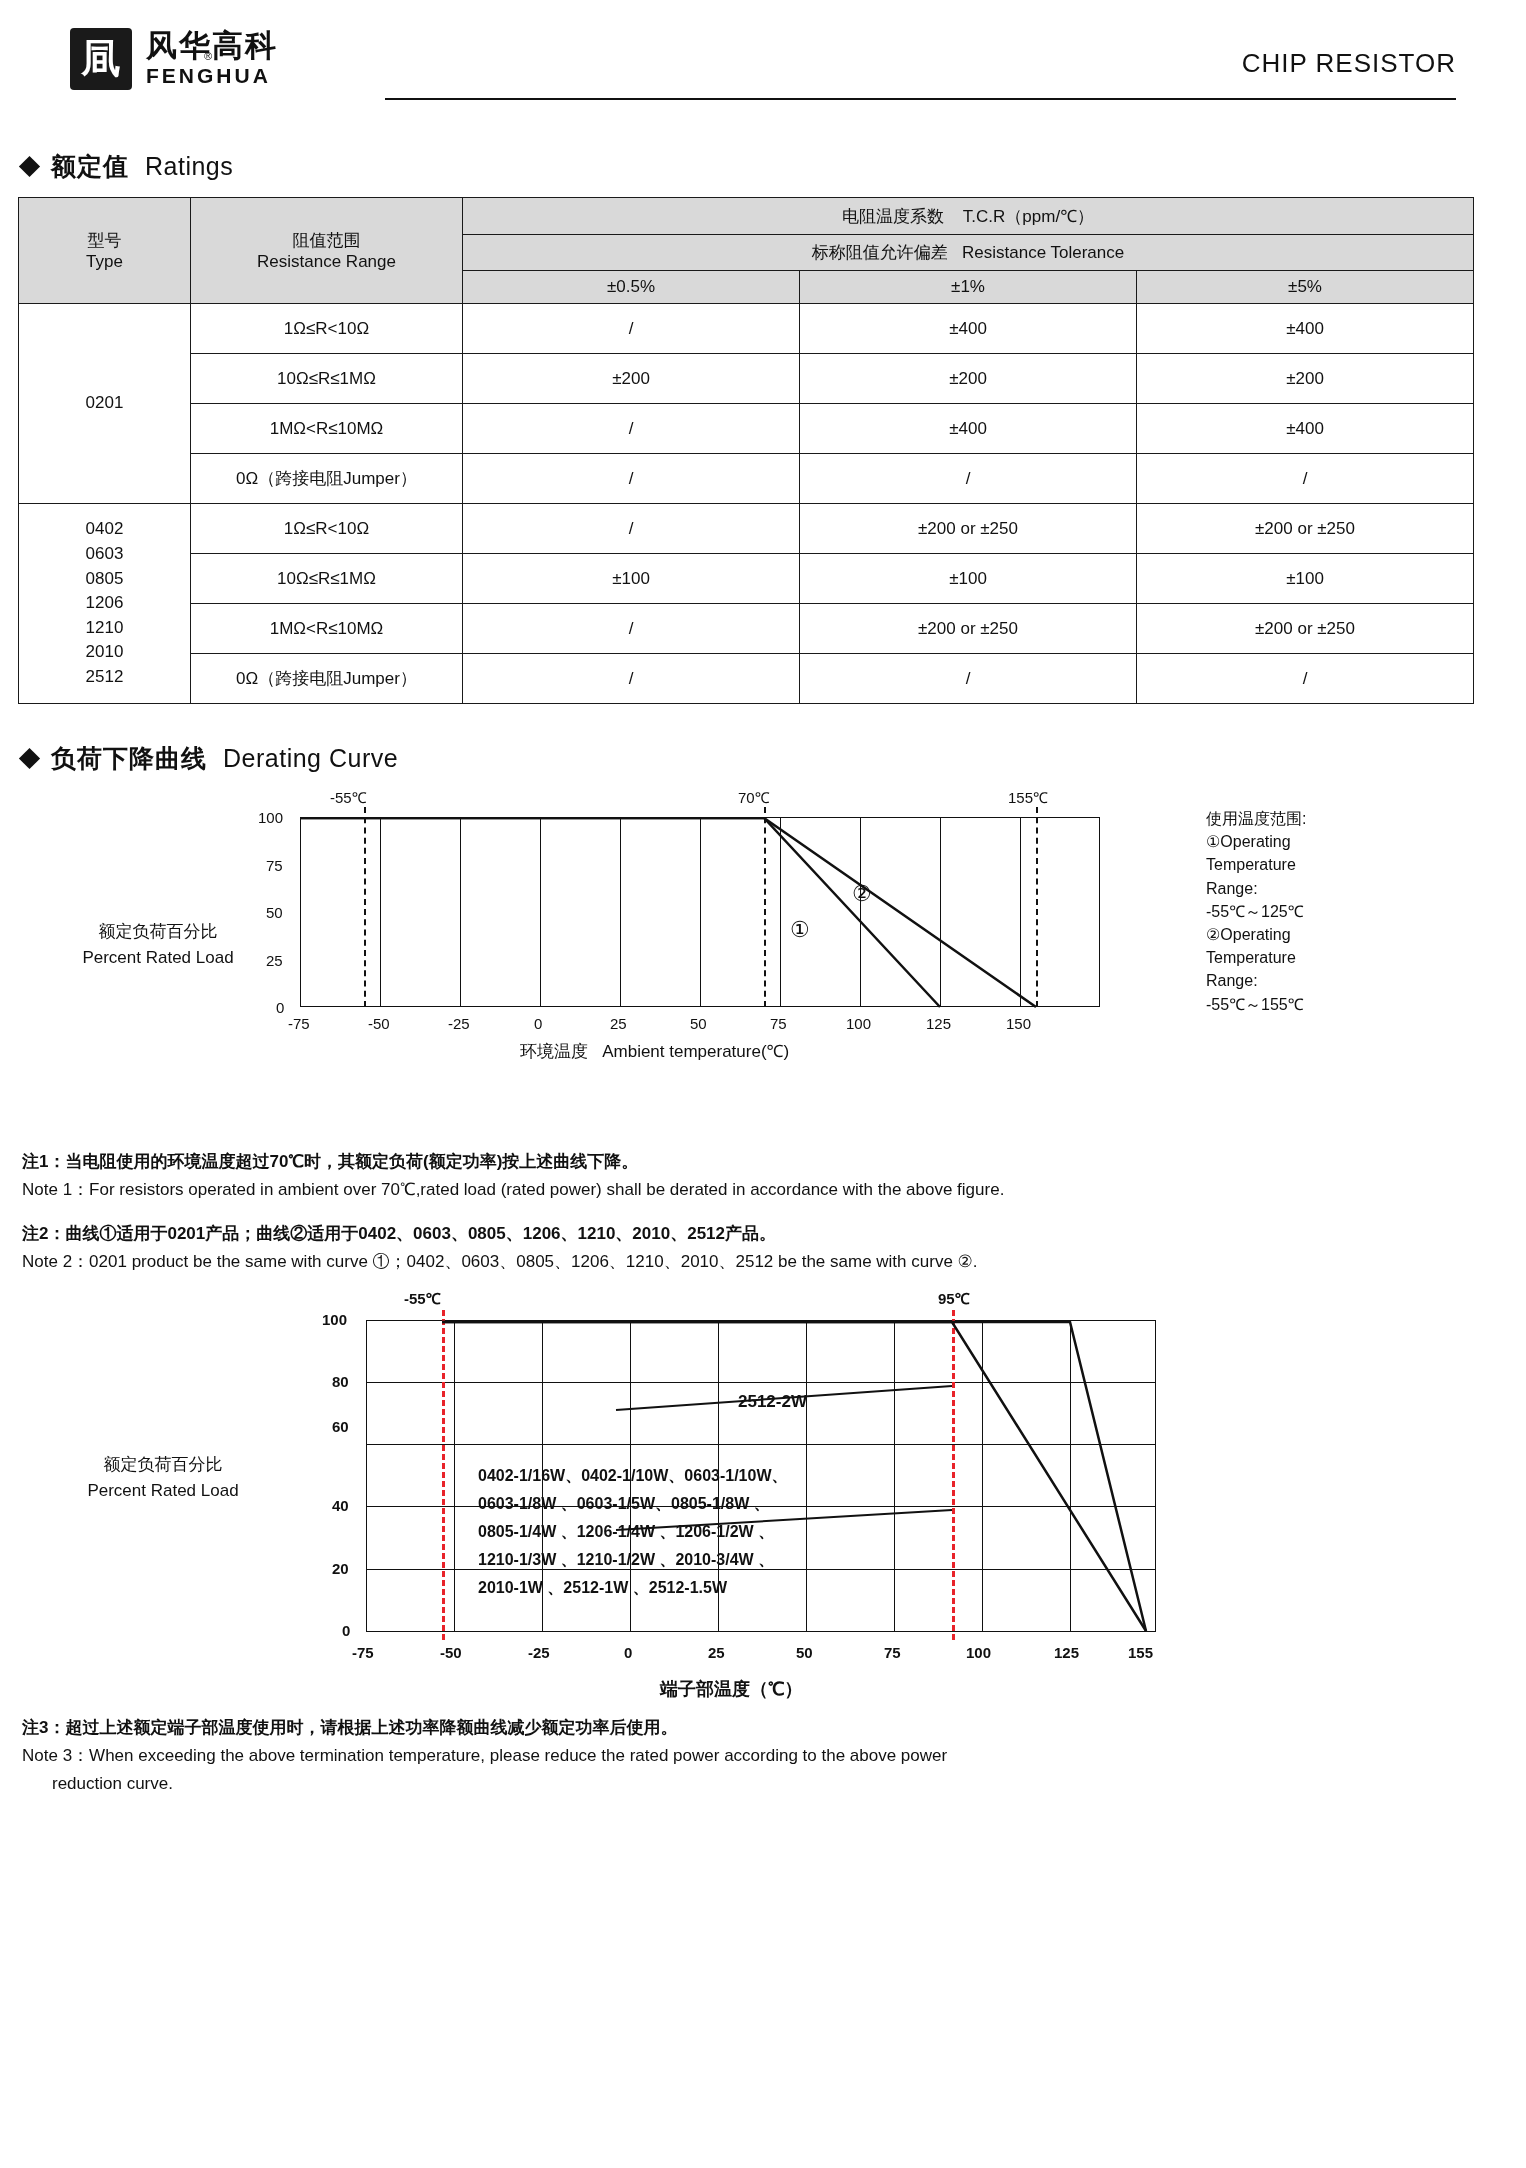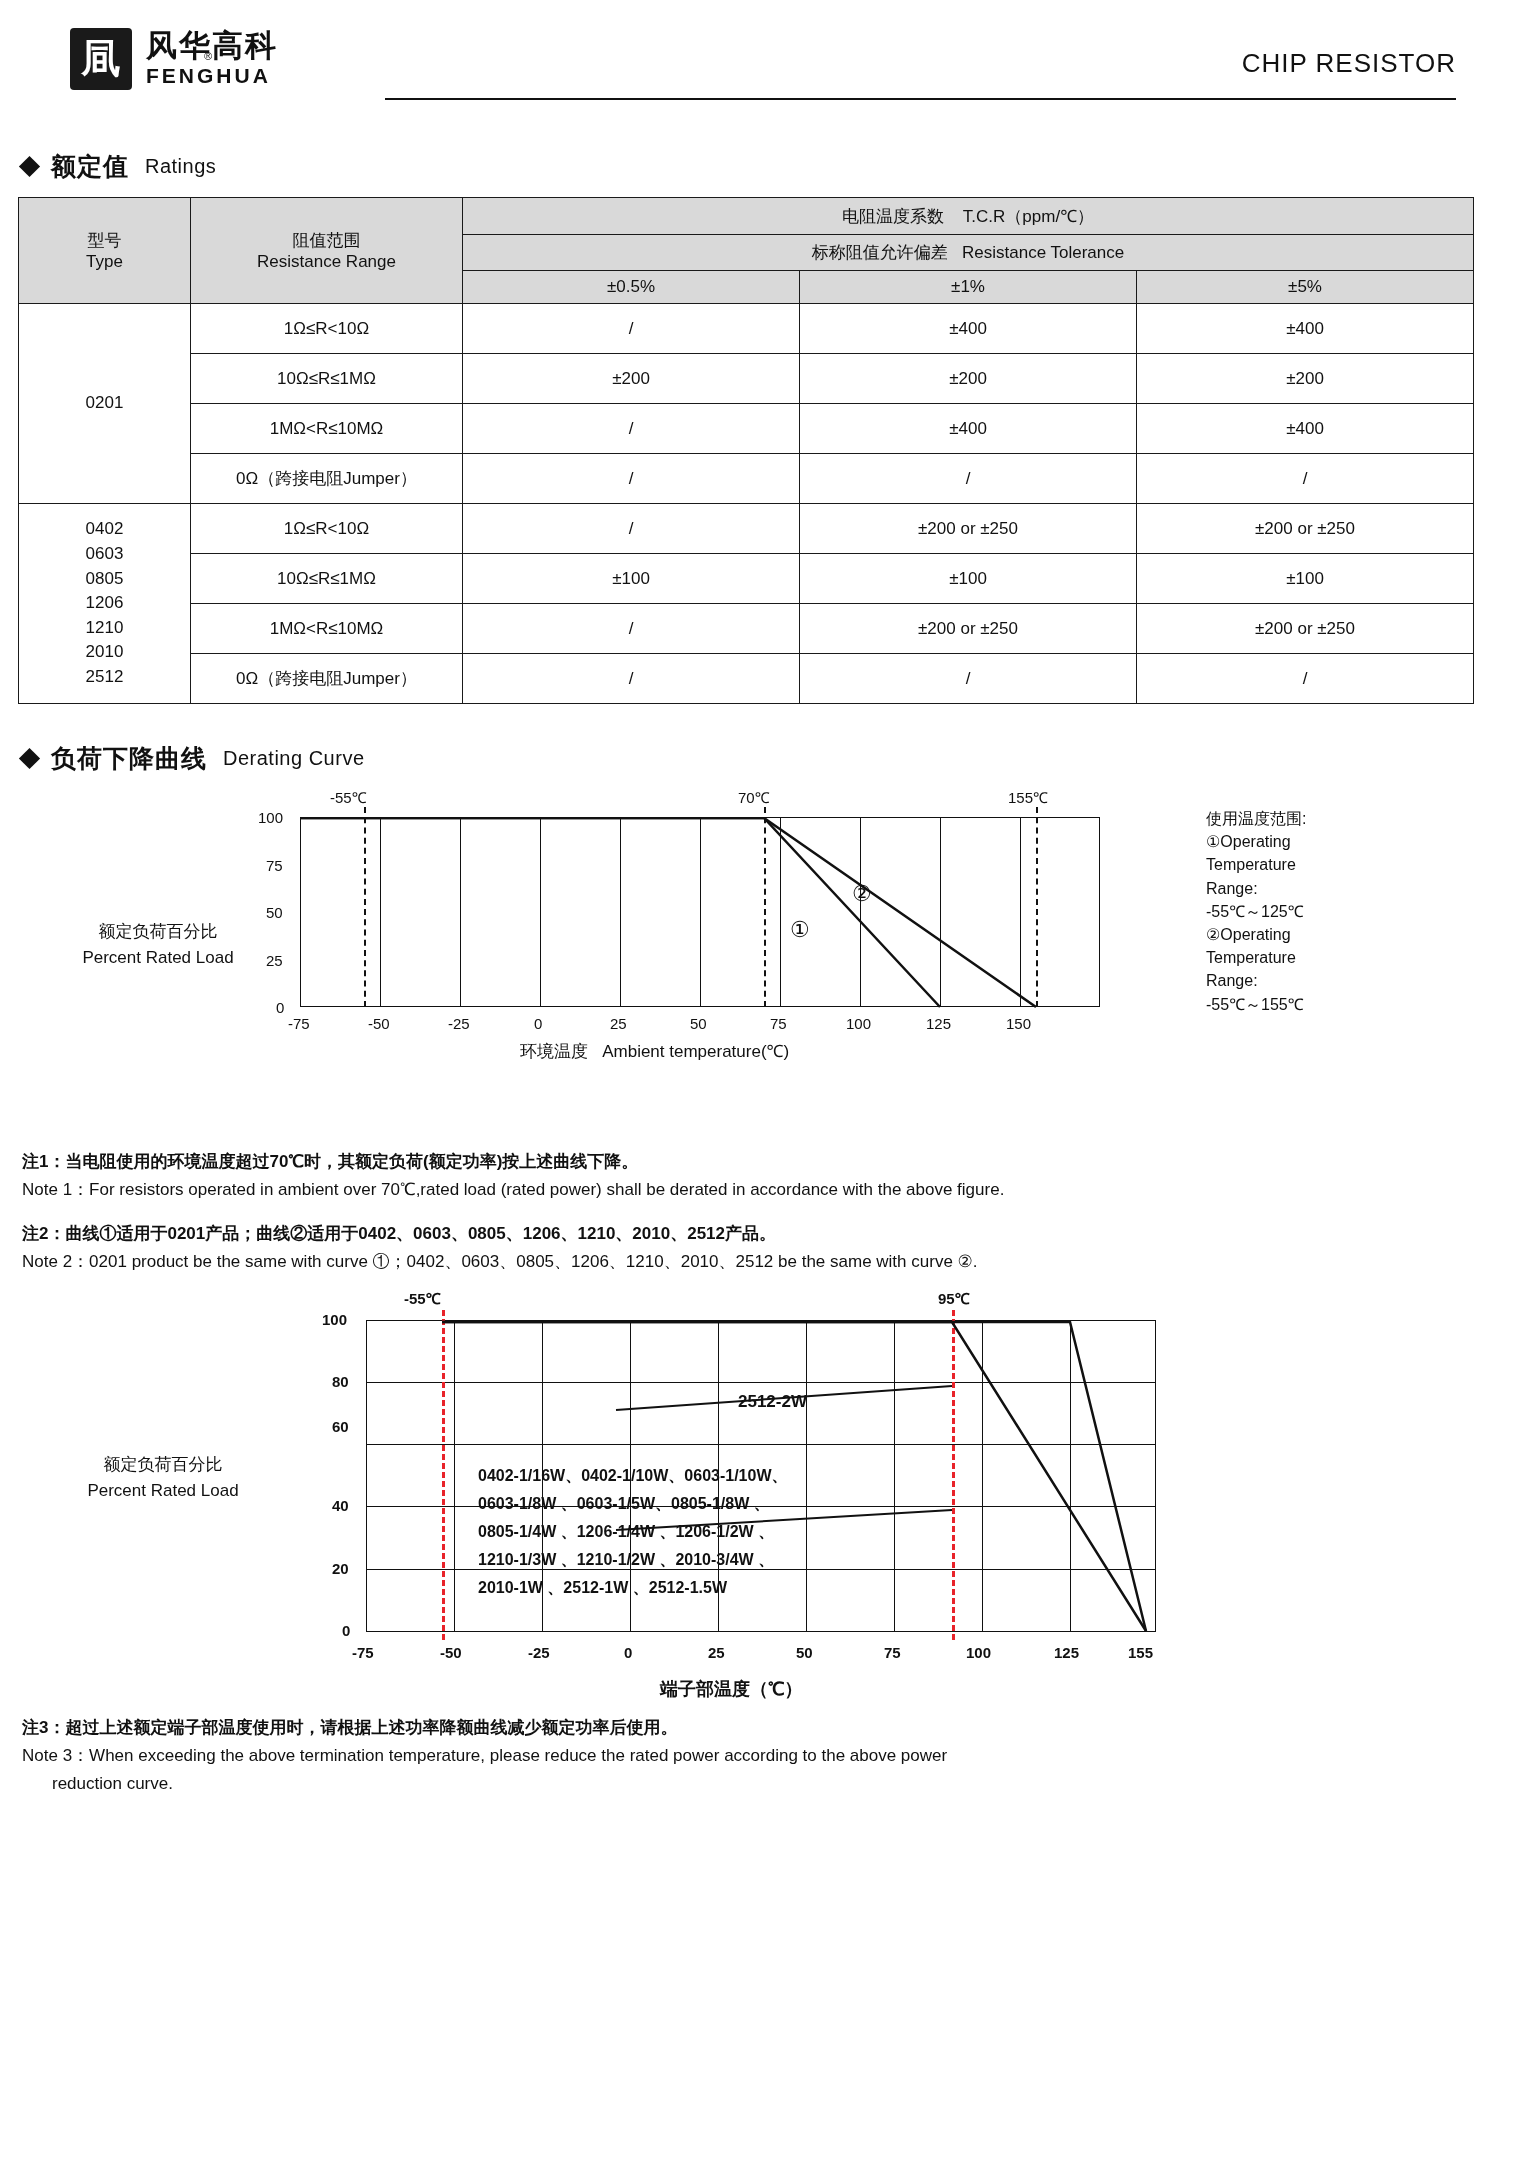--- a/index.html
+++ b/index.html
@@ -32,21 +32,21 @@
     position:absolute; right:70px; top:48px; font-size: 26px; letter-spacing: 1px; color:#111;
   }
   .header-rule {
     position:absolute; left:385px; right:70px; top: 98px; border-bottom: 2px solid #111;
   }
 
   
   .section-head { display:flex; align-items:center; margin: 32px 0 14px 22px; }
   .diamond { width: 15px; height: 15px; background:#111; transform: rotate(45deg); margin-right: 14px; }
   .sec-cn { font-size: 25px; font-weight: bold; letter-spacing: 1px; }
-  .sec-en { font-size: 20px; margin-left: 16px; letter-spacing: 0.5px; }
+  .sec-en { font-size: 25px; margin-left: 16px; letter-spacing: 0.5px; }
 
   
   .tbl-wrap { margin: 6px 18px 0 18px; }
   table.ratings { border-collapse: collapse; width: 1456px; table-layout: fixed; }
   table.ratings td, table.ratings th {
     border: 1px solid #1a1a1a; text-align:center; vertical-align: middle;
     font-size: 17px; font-weight: normal; padding: 6px 4px;
   }
   table.ratings thead td { background:#d9d9d9; }
   .col-type { width: 172px; }

